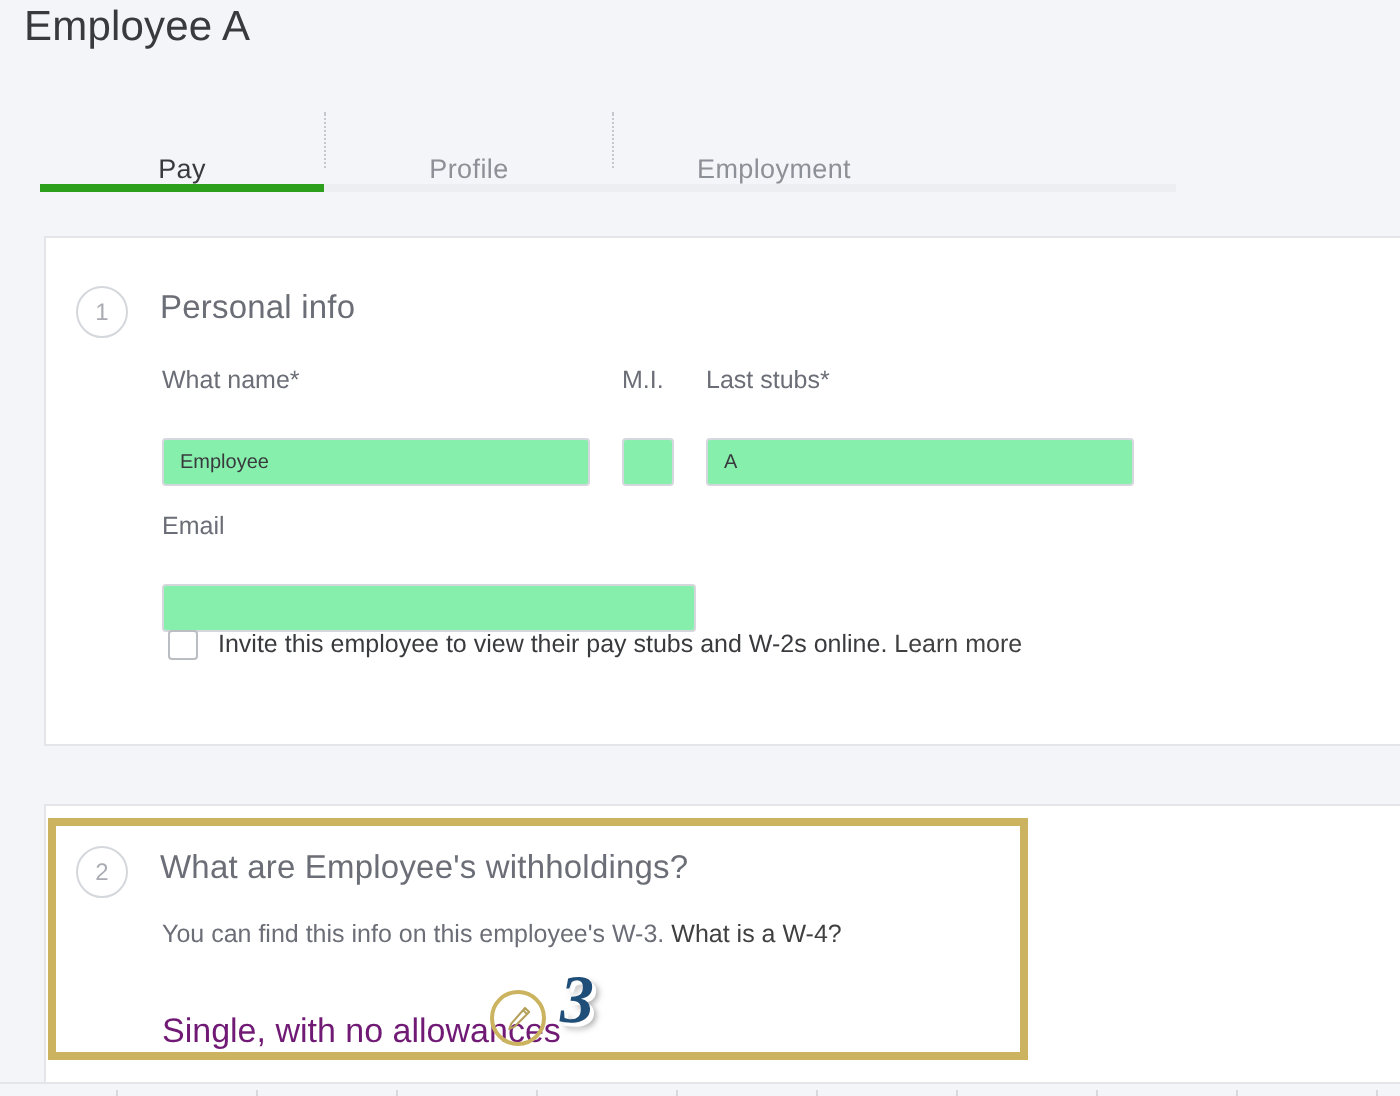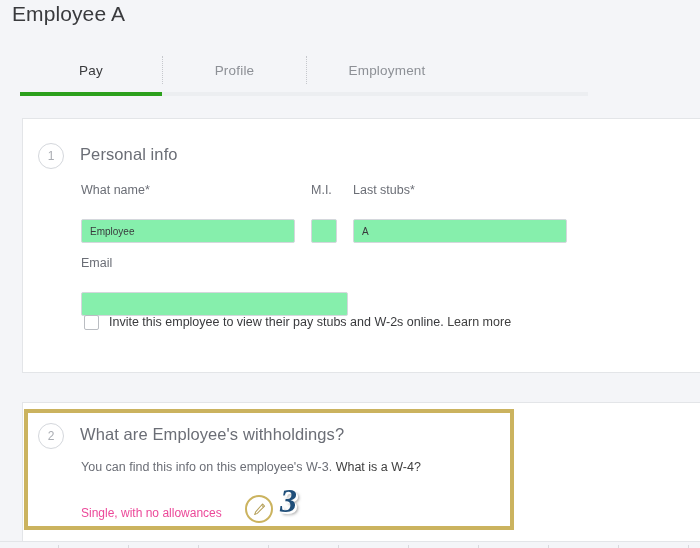--- a/index.html
+++ b/index.html
@@ -55,21 +55,21 @@
     left: 20px;
     top: 0;
     height: 44px;
     display: flex;
     align-items: center;
   }
   .tab {
     position: relative;
     height: 44px;
     display: flex;
-    align-items: center;
+    align-items: flex-end;
     justify-content: center;
     box-sizing: border-box;
     cursor: pointer;
     font-size: 13.5px;
     color: #8d9096;
     letter-spacing: 0.2px;
   }
   .tab-pay    { width: 142px; }
   .tab-profile{ width: 143px; }
   .tab-employment { width: 160px; }
@@ -190,22 +190,22 @@
 
   
   .sub-text {
     position: absolute;
     font-size: 12.5px;
     color: #6b6e76;
     white-space: nowrap;
   }
   .value-text {
     position: absolute;
-    font-size: 12px;
-    color: #ec4899;
+    font-size: 17px;
+    color: #701a75;
     white-space: nowrap;
   }
 
   
   .gold-box {
     position: absolute;
     left: 24px;
     top: 409px;
     width: 490px;
     height: 121px;

